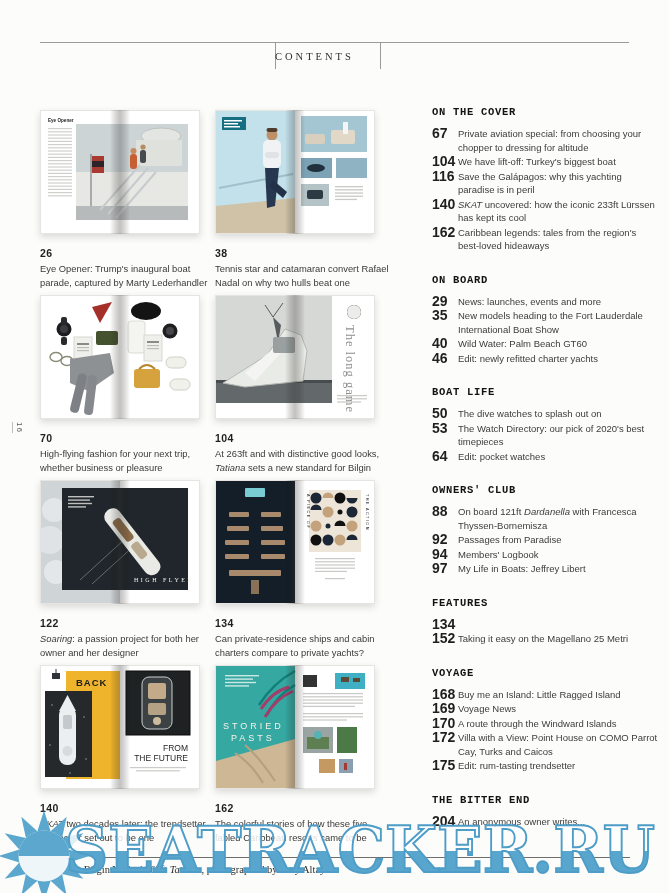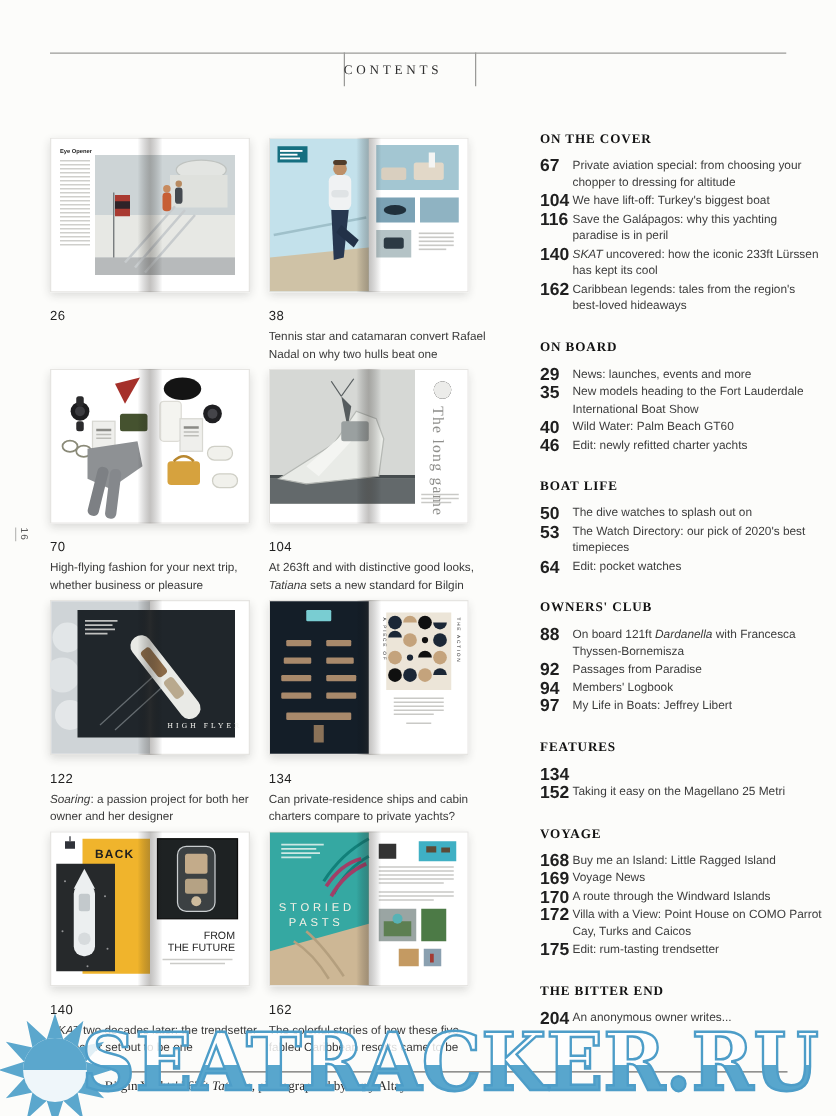--- a/index.html
+++ b/index.html
@@ -17,28 +17,28 @@
 
   
   #folio{position:absolute;left:12px;top:422px;writing-mode:vertical-rl;
     font-size:8px;letter-spacing:1px;color:#5a5a5a;border-left:1px solid #bdbdbb;padding-left:2px;}
 
   
   #thumb-grid{position:absolute;left:40px;top:110px;display:grid;
     grid-template-columns:160px 160px;column-gap:15px;grid-auto-rows:185px;}
   figure.cell{margin:0;}
   .spread-art{display:block;width:160px;height:124px;box-shadow:0 3px 7px rgba(40,40,40,.16);background:#fff;}
-  .cap-num{font-weight:400;font-size:10.5px;letter-spacing:.4px;color:#1f1f1f;margin:13px 0 3px;}
+  .cap-num{font-weight:700;font-size:10.5px;letter-spacing:.4px;color:#1f1f1f;margin:13px 0 3px;}
   .cap-text{font-size:9.4px;line-height:13.5px;color:#3a3a3a;width:176px;}
   .cap-text i, .toc-text i{font-style:italic;}
 
   
   #toc-column{position:absolute;left:432px;top:106px;width:226px;}
   .toc-section{margin-bottom:21px;}
-  .toc-heading{font-family:Liberation Serif, serif;font-weight:700;
+  .toc-heading{font-family:Liberation Mono, monospace;font-weight:700;
     font-size:10.5px;letter-spacing:.7px;color:#121212;margin-bottom:9px;}
   .toc-entry{display:flex;margin-bottom:1px;}
   .toc-num{width:26px;flex:0 0 26px;font-weight:700;font-size:14px;color:#1f1f1f;line-height:13.5px;}
   .toc-text{flex:1;font-size:9.5px;line-height:13.5px;color:#3c3c3c;}
 
   
   #footer-rule{position:absolute;left:100px;top:857px;width:530px;height:1px;background:#6e6e6c;}
   #cover-caption{position:absolute;left:0;right:0;top:864px;
     font-family:"Liberation Serif","DejaVu Serif",serif;font-size:10.5px;color:#2c2c2c;padding-left:24px;}
   #cover-caption i{font-style:italic;}
@@ -118,20 +118,21 @@
           <rect x="52" y="51" width="12" height="6" fill="#2e2328"></rect>
           <circle cx="93.5" cy="41" r="3" fill="#c78a5e"></circle>
           <rect x="90" y="44" width="7" height="15" rx="3" fill="#c75f35"></rect>
           <circle cx="103" cy="37" r="2.6" fill="#b88a60"></circle>
           <rect x="100" y="40" width="6" height="13" rx="2.5" fill="#454a50"></rect>
         </g>
         <rect x="70" y="0" width="20" height="124" fill="url(#spineG)"></rect>
       </svg>
       <figcaption>
         <div class="cap-num">26</div>
+        <div class="cap-text"><span>Eye Opener: Trump's inaugural boat parade, captured by Marty Lederhandler</span></div>
       </figcaption>
     </figure>
 
     <figure class="cell">
       <svg class="spread-art" viewBox="0 0 160 124">
         <rect x="0.5" y="0.5" width="159" height="123" fill="#ffffff" stroke="#e6e5e2"></rect>
         <g>
           <rect x="1" y="1" width="79" height="122" fill="#c3e1eb"></rect>
           <path d="M1 96 L80 88 L80 123 L1 123 Z" fill="#cfc2a6"></path>
           <line x1="4" y1="78" x2="78" y2="64" stroke="#9fc0ca" stroke-width="2"></line>

